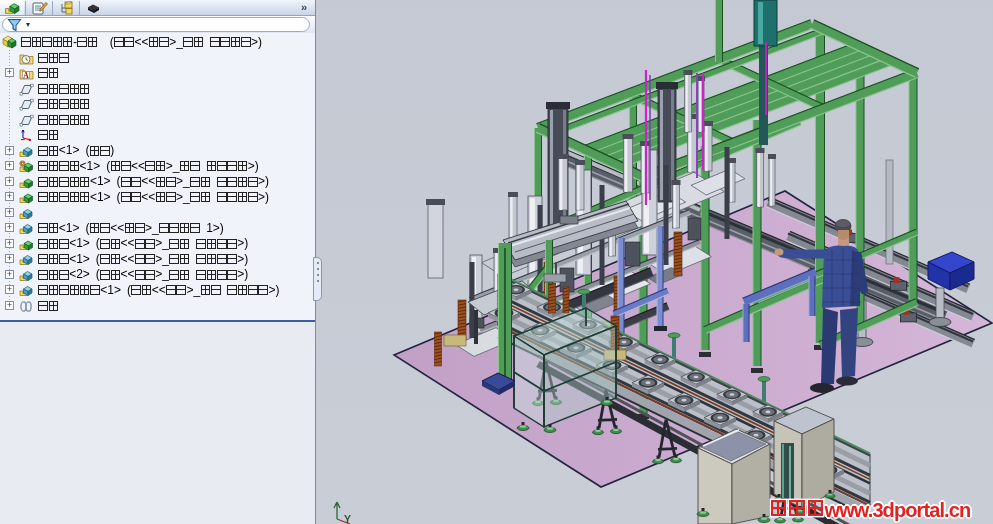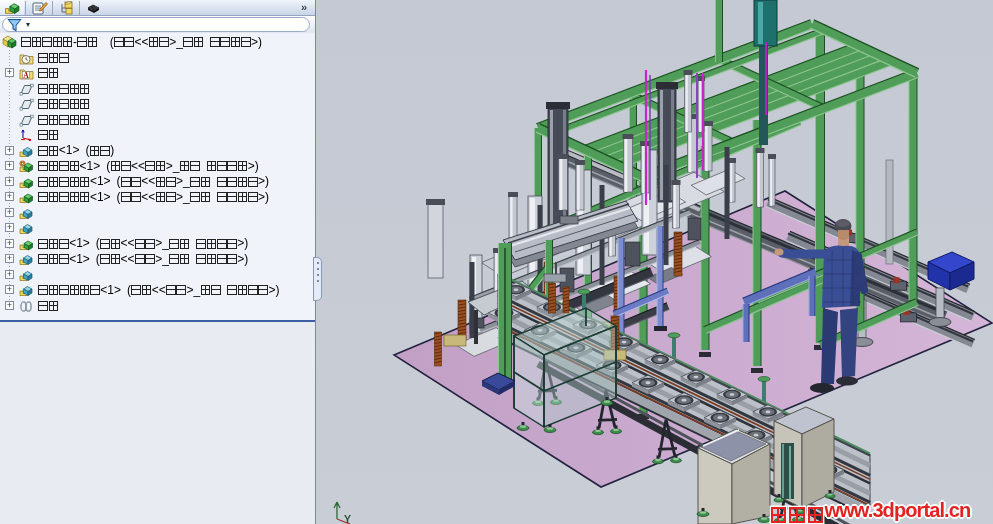--- a/index.html
+++ b/index.html
@@ -19,21 +19,21 @@
 .row .sp{width:19px;flex:none;display:inline-flex;justify-content:center}
 .row .pbox{width:9px;height:9px;border:1px solid #848ca0;background:#fff;font-size:9px;line-height:7px;text-align:center;color:#333;flex:none}
 .ric{width:16px;height:14px;flex:none;margin-right:3px}
 .ic{width:15px;height:13px;flex:none;margin-right:4px}
 .txt{font-size:12px;color:#000;letter-spacing:0}
 .z{display:inline-block;width:9.6px;height:10px;border:1.1px solid #222;margin:0 .4px;vertical-align:-1.5px;background:
  linear-gradient(#0000 42%,#222 42% 52%,#0000 52%),linear-gradient(90deg,#0000 44%,#222 44% 54%,#0000 54%)}
 #vline{position:absolute;left:9px;top:14px;width:1px;height:258px;background-image:linear-gradient(#9aa 1px,#0000 1px);background-size:1px 3px}
 #splitter{position:absolute;left:313px;top:257px;width:9px;height:44px;background:#e4ebf6;border:1px solid #8898b4;border-radius:0 5px 5px 0;z-index:5}
 #splitter i{display:block;width:2px;height:2px;background:#667;border-radius:50%;margin:4px auto 2px}
-#wm{position:absolute;left:769px;top:499px;z-index:6;display:flex;align-items:flex-end;white-space:nowrap}
+#wm{position:absolute;left:769px;top:499px;z-index:6;display:flex;align-items:flex-start;white-space:nowrap}
 #wm .lat{font-size:20px;font-weight:bold;color:#e32222;letter-spacing:-0.9px;text-shadow:-1px -1px 0 #fff,1px -1px 0 #fff,-1px 1px 0 #fff,1px 1px 0 #fff, -2px 0 0 #fff,2px 0 0 #fff,0 2px 0 #fff,0 -2px 0 #fff}
 .w{display:inline-block;width:15.5px;height:16px;border:2.5px solid #e32222;margin:0 1.5px;background:linear-gradient(#0000 38%,#e32222 38% 56%,#0000 56%),linear-gradient(90deg,#0000 40%,#e32222 40% 58%,#0000 58%);box-shadow:0 0 0 1.4px #fff;position:relative;top:1px}
 </style></head><body>
 <div id="app">
  <svg id="vp" width="677" height="524" viewBox="316 0 677 524" style="position:absolute;left:316px;top:0">
       <defs>
         <linearGradient id="bg" x1="0" y1="0" x2="0" y2="1">
           <stop offset="0" stop-color="#c4c9d3"></stop>
           <stop offset="1" stop-color="#c9cdd6"></stop>
         </linearGradient>
@@ -775,20 +775,21 @@
 <div class="row" style="top:187.0px;left:0">
           <span class="sp">
             <span class="pbox">+</span>
           </span>
           <span class="ic"><svg width="15" height="13" viewBox="0 0 15 13">
               <path d="M1 7 L1 11.5 L8 11.5 L8 9.5 L4 9.5 L4 7 Z" fill="#f2d95c" stroke="#8a6d1a" stroke-width=".7"></path>
               <path d="M4.5 5 L8.5 2.5 L13 5 L9 7.5 Z" fill="#8fd4e8" stroke="#1a5c74" stroke-width=".7"></path>
               <path d="M4.5 5 L9 7.5 L9 11.5 L4.5 9 Z" fill="#3fa4c8" stroke="#1a5c74" stroke-width=".7"></path>
               <path d="M9 7.5 L13 5 L13 9 L9 11.5 Z" fill="#2a7c9c" stroke="#1a5c74" stroke-width=".7"></path>
             </svg></span>
+          <span class="txt"><i class="z"></i><i class="z"></i>&lt;1&gt; (<i class="z"></i><i class="z"></i>&lt;&lt;<i class="z"></i><i class="z"></i>&gt;_<i class="z"></i><i class="z"></i><i class="z"></i><i class="z"></i> 1&gt;)</span>
         </div>
 <div class="row" style="top:202.5px;left:0">
           <span class="sp">
             <span class="pbox">+</span>
           </span>
           <span class="ic"><svg width="15" height="13" viewBox="0 0 15 13">
               <path d="M1 7 L1 11.5 L8 11.5 L8 9.5 L4 9.5 L4 7 Z" fill="#f2d95c" stroke="#8a6d1a" stroke-width=".7"></path>
               <path d="M5 5.5 L9 3 L13.5 5.5 L9.5 8 Z" fill="#66cc70" stroke="#115c1c" stroke-width=".7"></path>
               <path d="M5 5.5 L9.5 8 L9.5 12 L5 9.5 Z" fill="#2f9e3a" stroke="#115c1c" stroke-width=".7"></path>
               <path d="M9.5 8 L13.5 5.5 L13.5 9.5 L9.5 12 Z" fill="#1d7c27" stroke="#115c1c" stroke-width=".7"></path>
@@ -810,20 +811,21 @@
 <div class="row" style="top:233.5px;left:0">
           <span class="sp">
             <span class="pbox">+</span>
           </span>
           <span class="ic"><svg width="15" height="13" viewBox="0 0 15 13">
               <path d="M1 7 L1 11.5 L8 11.5 L8 9.5 L4 9.5 L4 7 Z" fill="#f2d95c" stroke="#8a6d1a" stroke-width=".7"></path>
               <path d="M4.5 5 L8.5 2.5 L13 5 L9 7.5 Z" fill="#8fd4e8" stroke="#1a5c74" stroke-width=".7"></path>
               <path d="M4.5 5 L9 7.5 L9 11.5 L4.5 9 Z" fill="#3fa4c8" stroke="#1a5c74" stroke-width=".7"></path>
               <path d="M9 7.5 L13 5 L13 9 L9 11.5 Z" fill="#2a7c9c" stroke="#1a5c74" stroke-width=".7"></path>
             </svg></span>
+          <span class="txt"><i class="z"></i><i class="z"></i><i class="z"></i>&lt;2&gt; (<i class="z"></i><i class="z"></i>&lt;&lt;<i class="z"></i><i class="z"></i>&gt;_<i class="z"></i><i class="z"></i> <i class="z"></i><i class="z"></i><i class="z"></i><i class="z"></i>&gt;)</span>
         </div>
 <div class="row" style="top:249.0px;left:0">
           <span class="sp">
             <span class="pbox">+</span>
           </span>
           <span class="ic"><svg width="15" height="13" viewBox="0 0 15 13">
               <path d="M1 7 L1 11.5 L8 11.5 L8 9.5 L4 9.5 L4 7 Z" fill="#f2d95c" stroke="#8a6d1a" stroke-width=".7"></path>
               <path d="M4.5 5 L8.5 2.5 L13 5 L9 7.5 Z" fill="#8fd4e8" stroke="#1a5c74" stroke-width=".7"></path>
               <path d="M4.5 5 L9 7.5 L9 11.5 L4.5 9 Z" fill="#3fa4c8" stroke="#1a5c74" stroke-width=".7"></path>
               <path d="M9 7.5 L13 5 L13 9 L9 11.5 Z" fill="#2a7c9c" stroke="#1a5c74" stroke-width=".7"></path>

